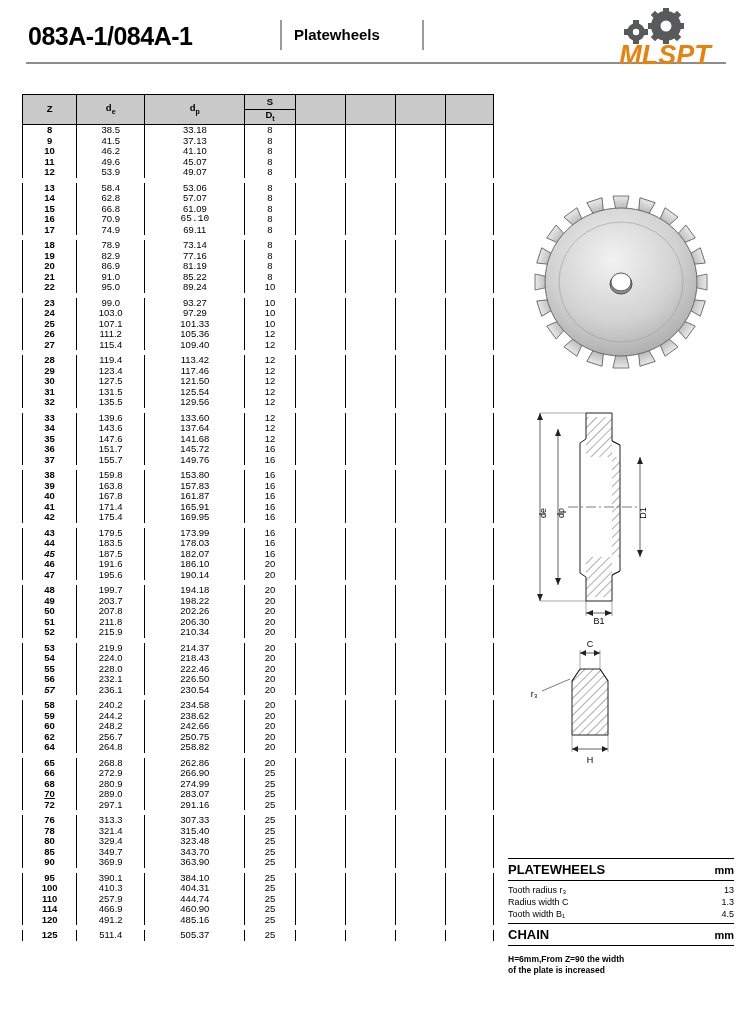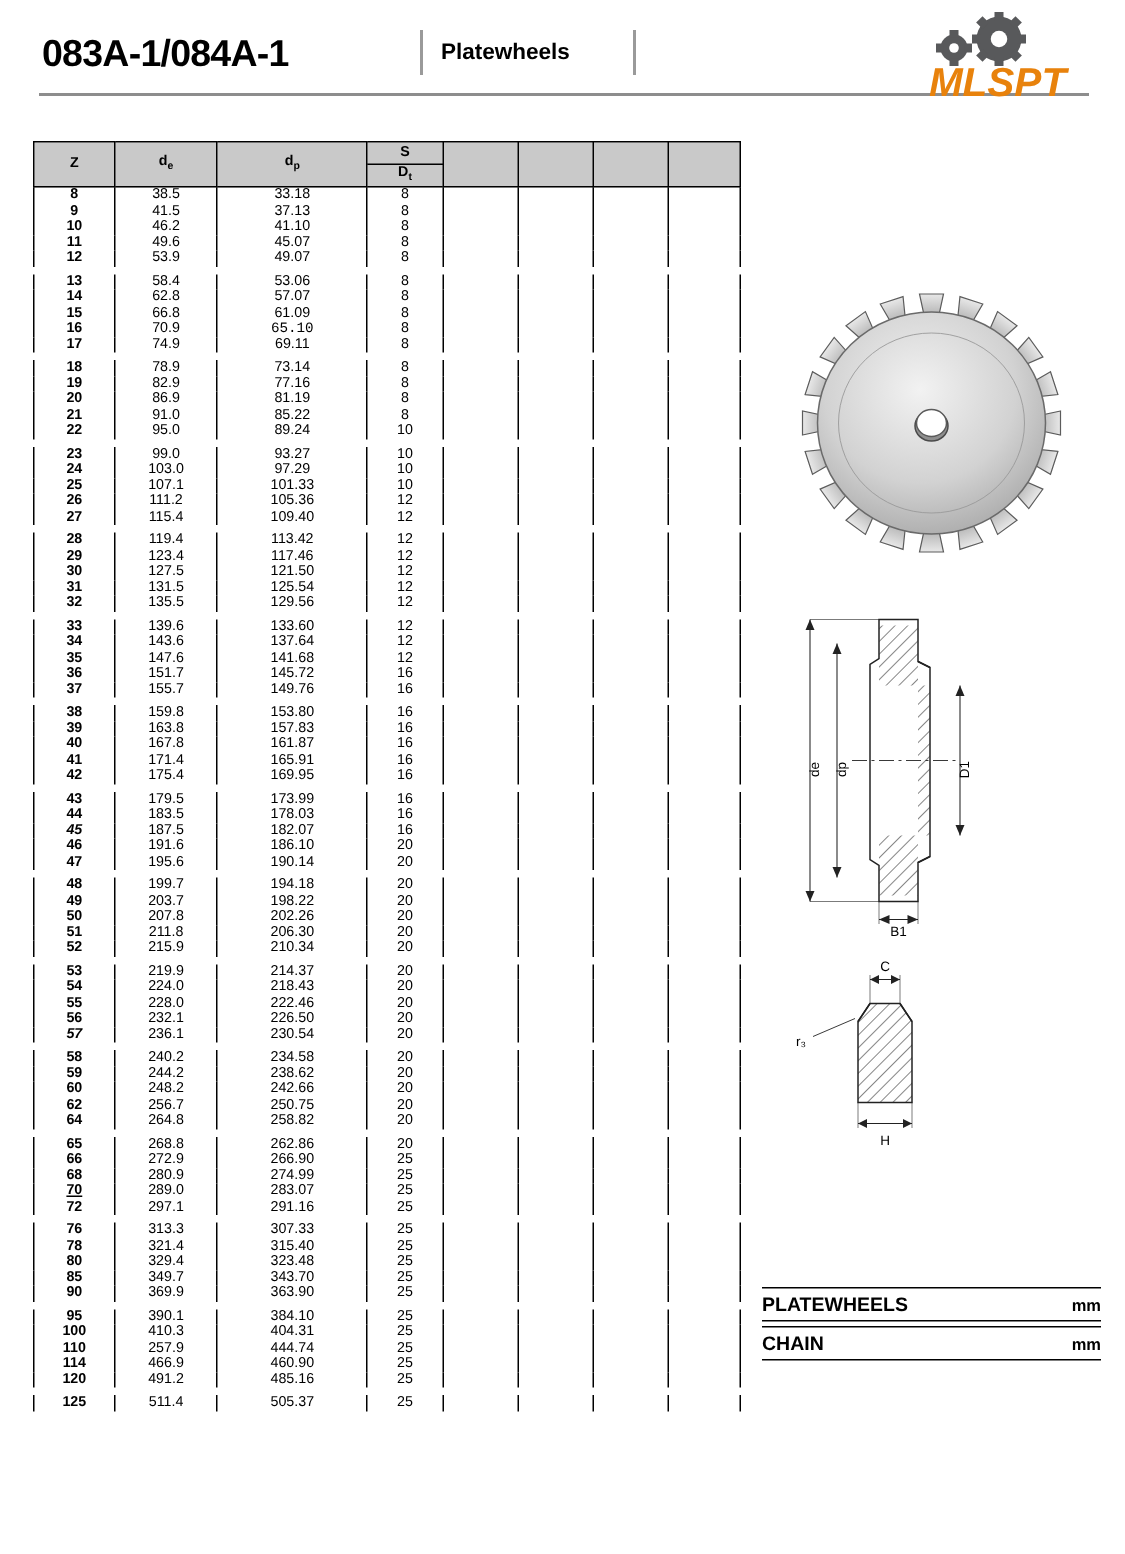--- a/index.html
+++ b/index.html
@@ -1214,23 +1214,41 @@
     </svg>
   </div>
 
   <div class="bottom">
     <hr class="line">
     <div class="bt-head">
       <span class="t">PLATEWHEELS</span>
       <span class="u">mm</span>
     </div>
     <hr class="line">
+    <div class="bt-rows">
+      <div class="bt-row">
+        <span>Tooth radius r₃</span>
+        <span>13</span>
+      </div>
+      <div class="bt-row">
+        <span>Radius width C</span>
+        <span>1.3</span>
+      </div>
+      <div class="bt-row">
+        <span>Tooth width B₁</span>
+        <span>4.5</span>
+      </div>
+    </div>
 
     <hr class="line">
     <div class="bt-head">
       <span class="t">CHAIN</span>
       <span class="u">mm</span>
     </div>
     <hr class="line">
 
+    <div class="note">
+      <div>H=6mm,From Z=90 the width</div>
+      <div>of the plate is increased</div>
+    </div>
   </div>
 
 </div>
 
 </body></html>

